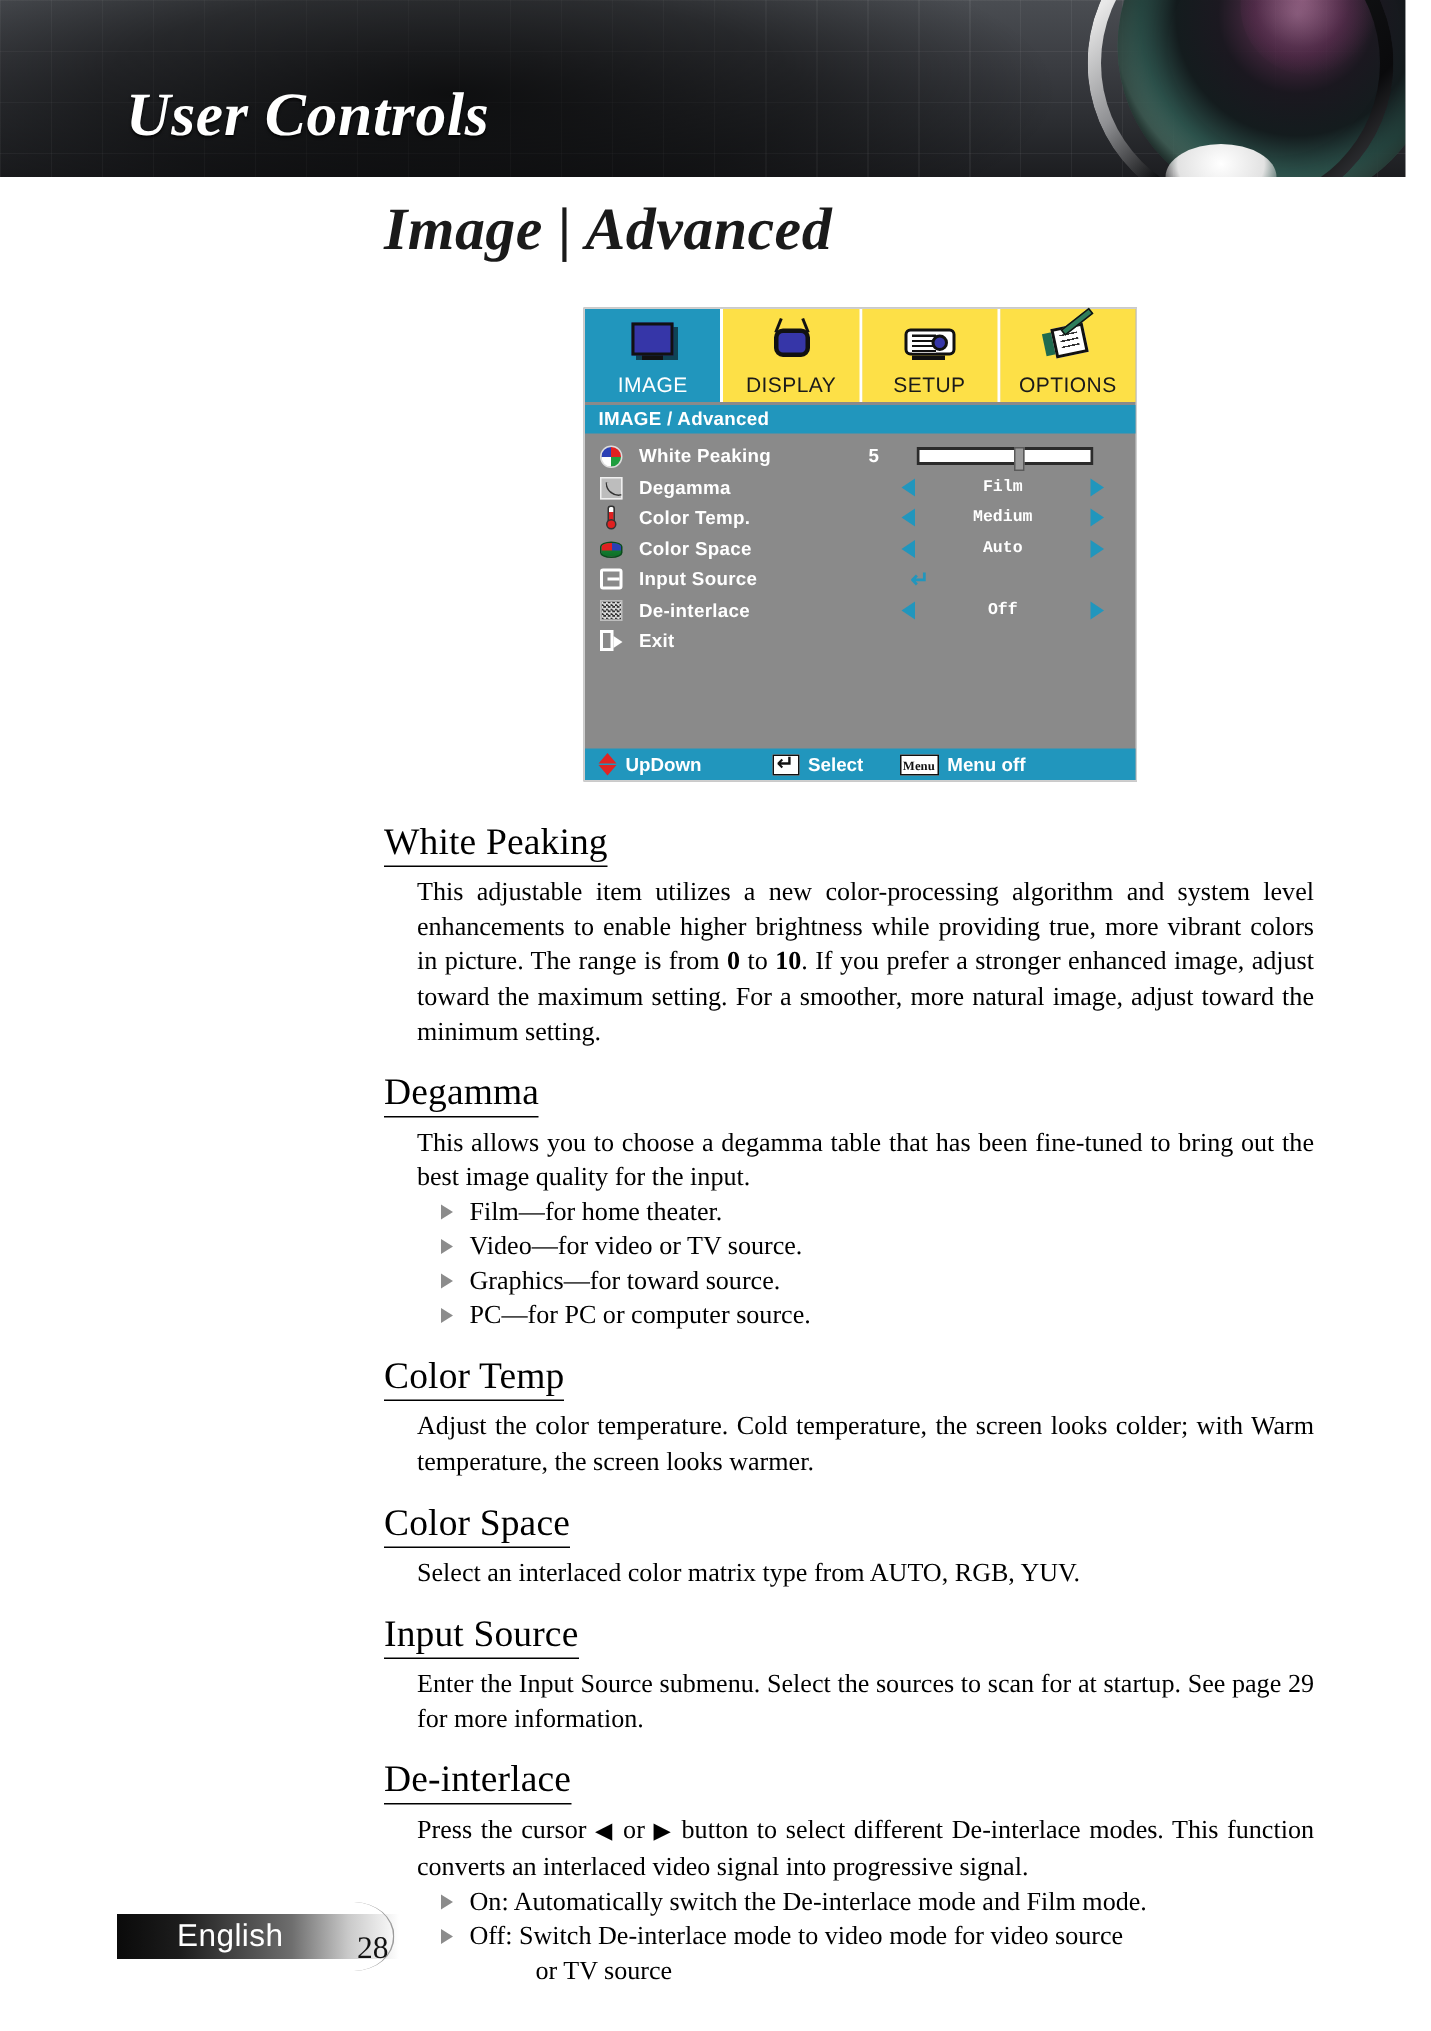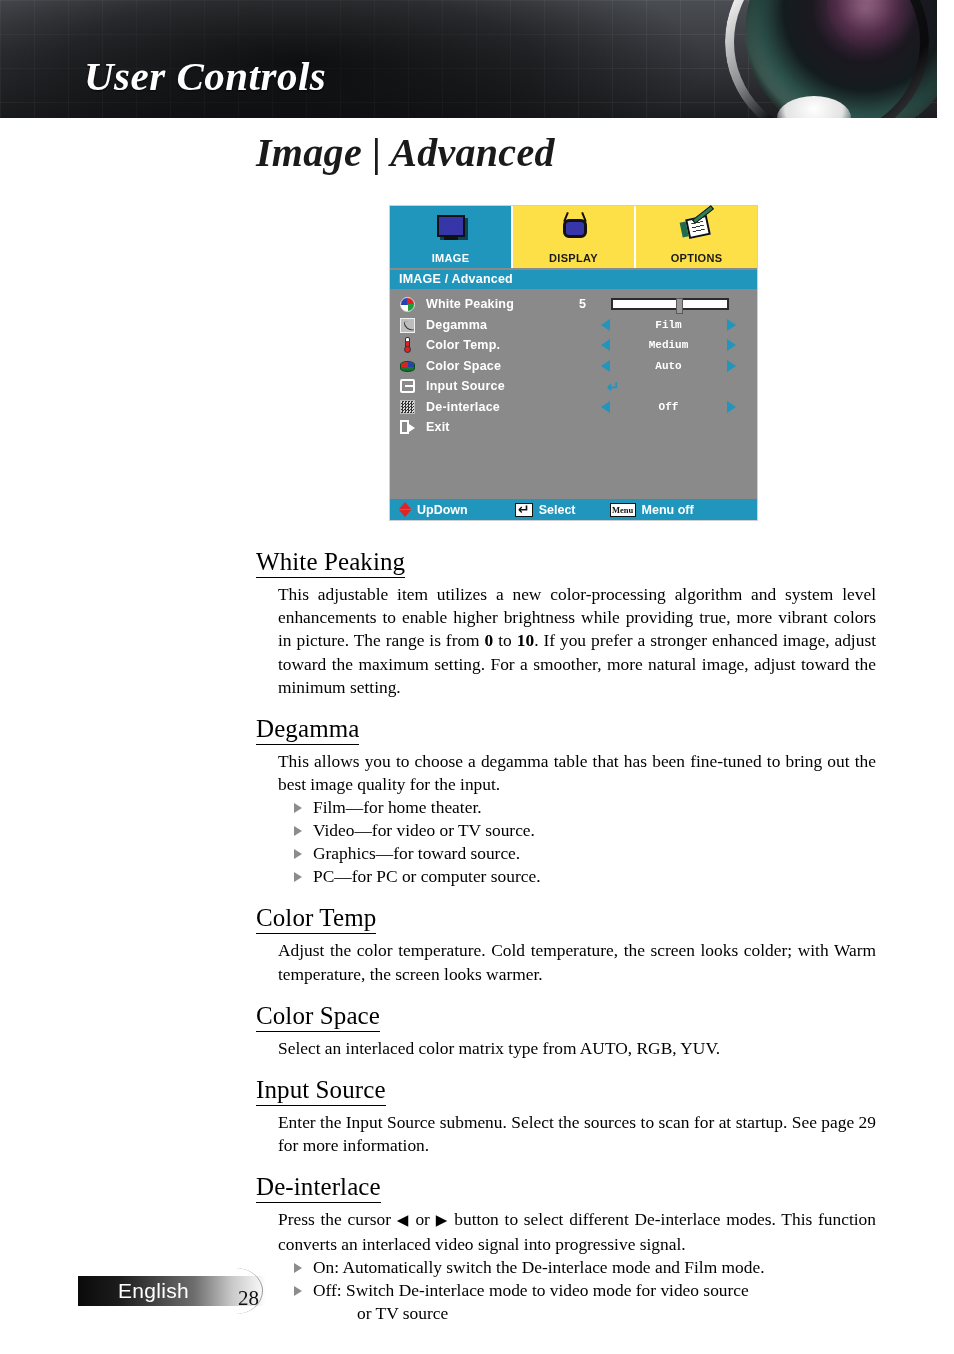--- a/index.html
+++ b/index.html
@@ -160,22 +160,22 @@
     align-items: center;
     justify-content: flex-start;
     padding-top: 5px;
     position: relative;
   }
   .osd-tab:last-child { border-right: none; }
   .osd-tab.active {
     background: #2196bd;
   }
   .osd-tab-label {
-    font-size: 11px;
-    font-weight: bold;
+    font-size: 14px;
+    font-weight: normal;
     color: #1a1a1a;
     letter-spacing: 0.3px;
     position: absolute;
     bottom: 4px;
   }
   .osd-tab.active .osd-tab-label { color: #ffffff; }
   .osd-tab-icon {
     width: 40px; height: 30px;
     position: relative;
     margin-top: 2px;
@@ -448,21 +448,21 @@
     background: #2196bd;
     display: flex;
     align-items: center;
     color: #ffffff;
     font-size: 12.5px;
     font-weight: bold;
   }
   .osd-foot-item { display:flex; align-items:center; }
   .osd-foot-item.i1 { margin-left: 9px; }
   .osd-foot-item.i2 { margin-left: 47px; }
-  .osd-foot-item.i3 { margin-left: 34px; }
+  .osd-foot-item.i3 { margin-left: 24px; }
   .foot-updown {
     width: 12px; height: 15px; position: relative; margin-right: 6px;
   }
   .foot-updown::before, .foot-updown::after {
     content:""; position:absolute; left:0; width:0; height:0;
     border-left:6px solid transparent; border-right:6px solid transparent;
   }
   .foot-updown::before { top:0; border-bottom:7px solid #e02424; }
   .foot-updown::after  { bottom:0; border-top:7px solid #e02424; }
   .foot-enter {
@@ -599,20 +599,30 @@
     </div>
     <div class="osd-tab">
       <div class="osd-tab-icon">
         <div class="ic-ant"></div>
         <div class="ic-tv"></div>
       </div>
       <div class="osd-tab-label">DISPLAY</div>
     </div>
     <div class="osd-tab">
       <div class="osd-tab-icon">
+        <div class="ic-proj">
+          <div class="ic-proj-lines"></div>
+          <div class="ic-proj-lens"></div>
+        </div>
+        <div class="ic-proj-foot"></div>
+      </div>
+      <div class="osd-tab-label">SETUP</div>
+    </div>
+    <div class="osd-tab">
+      <div class="osd-tab-icon">
         <div class="ic-note-back"></div>
         <div class="ic-note">
             <div class="ic-note-lines"></div>
           </div>
         <div class="ic-pencil"></div>
       </div>
       <div class="osd-tab-label">OPTIONS</div>
     </div>
   </div>
 

